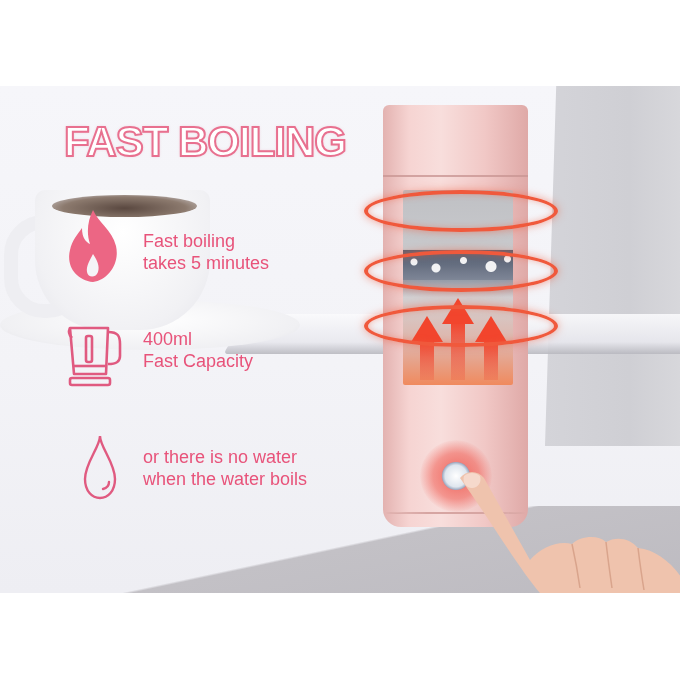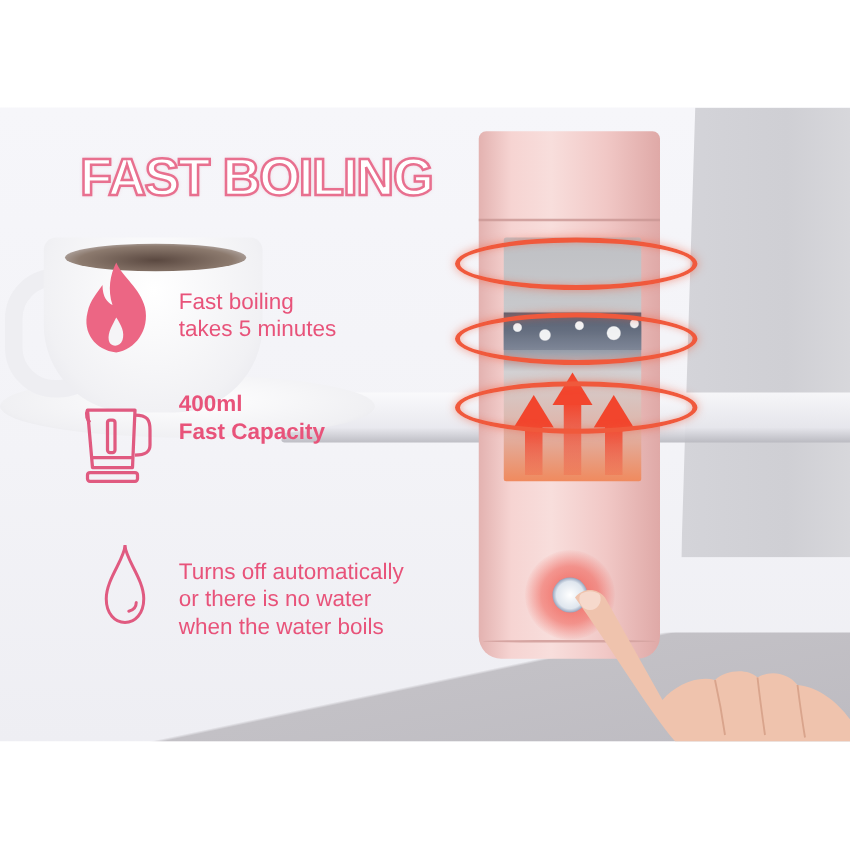--- a/index.html
+++ b/index.html
@@ -23,21 +23,21 @@
   .saucer { position:absolute; left:0; top:300px; width:300px; height:50px; border-radius:50%;
     background: radial-gradient(ellipse at 50% 40%, #ffffff 0%, #f0f0f3 70%, #dcdce2 100%); }
 
   .title { position:absolute; left:64px; top:118px; font-family:"Liberation Sans", sans-serif; font-weight:700;
     font-size:42px; letter-spacing:-1px; color:#ffffff; -webkit-text-stroke:2px #e8708f;
     text-shadow: 0 0 3px rgba(232,112,143,.5); white-space:nowrap; }
 
   .feature { position:absolute; left:143px; color:#e8537a; font-family:"Liberation Sans", sans-serif; font-size:18px; line-height:22px; font-weight:400; }
   .feature span { display:block; }
   .f1 { top:230px; }
-  .f2 { top:312px;font-weight:bold; }
+  .f2 { top:328px; }
   .f3 { top:446px; }
   .icon { position:absolute; }
   .icon-flame { left:62px; top:208px; width:62px; height:76px; }
   .icon-kettle { left:64px; top:322px; width:60px; height:66px; }
   .icon-drop { left:82px; top:433px; width:36px; height:68px; }
 
   .bottle { position:absolute; left:383px; top:105px; width:145px; height:422px;
     background: linear-gradient(90deg, #e3b2b0 0%, #f6d4d2 18%, #f8dedc 40%, #f1c8c6 70%, #dfa9a7 100%);
     border-radius: 6px 6px 18px 18px; }
   .bottle-seam { position:absolute; left:383px; top:175px; width:145px; height:2px; background:#c99693; opacity:.8; }
@@ -103,21 +103,20 @@
 <div class="feature f2">
   <span>400ml</span>
   <span>Fast Capacity</span>
 </div>
 
 <svg class="icon icon-drop" viewBox="0 0 36 68" fill="none" stroke="#e05a80" stroke-width="2.4">
   <path d="M18 3 C18 14 33 30 33 46 C33 58 26 65 18 65 C10 65 3 58 3 46 C3 30 18 14 18 3 Z"></path>
   <path d="M21 56 C25 55 27 52 27 49" stroke-linecap="round"></path>
 </svg>
 <div class="feature f3">
-  <span>Turns off automatically</span>
   <span>or there is no water</span>
   <span>when the water boils</span>
 </div>
 
 <div class="bottle"></div>
 <div class="bottle-seam"></div>
 <div class="bottle-bottom-seam"></div>
 <div class="window"></div>
 <div class="bubble-band"></div>
 

